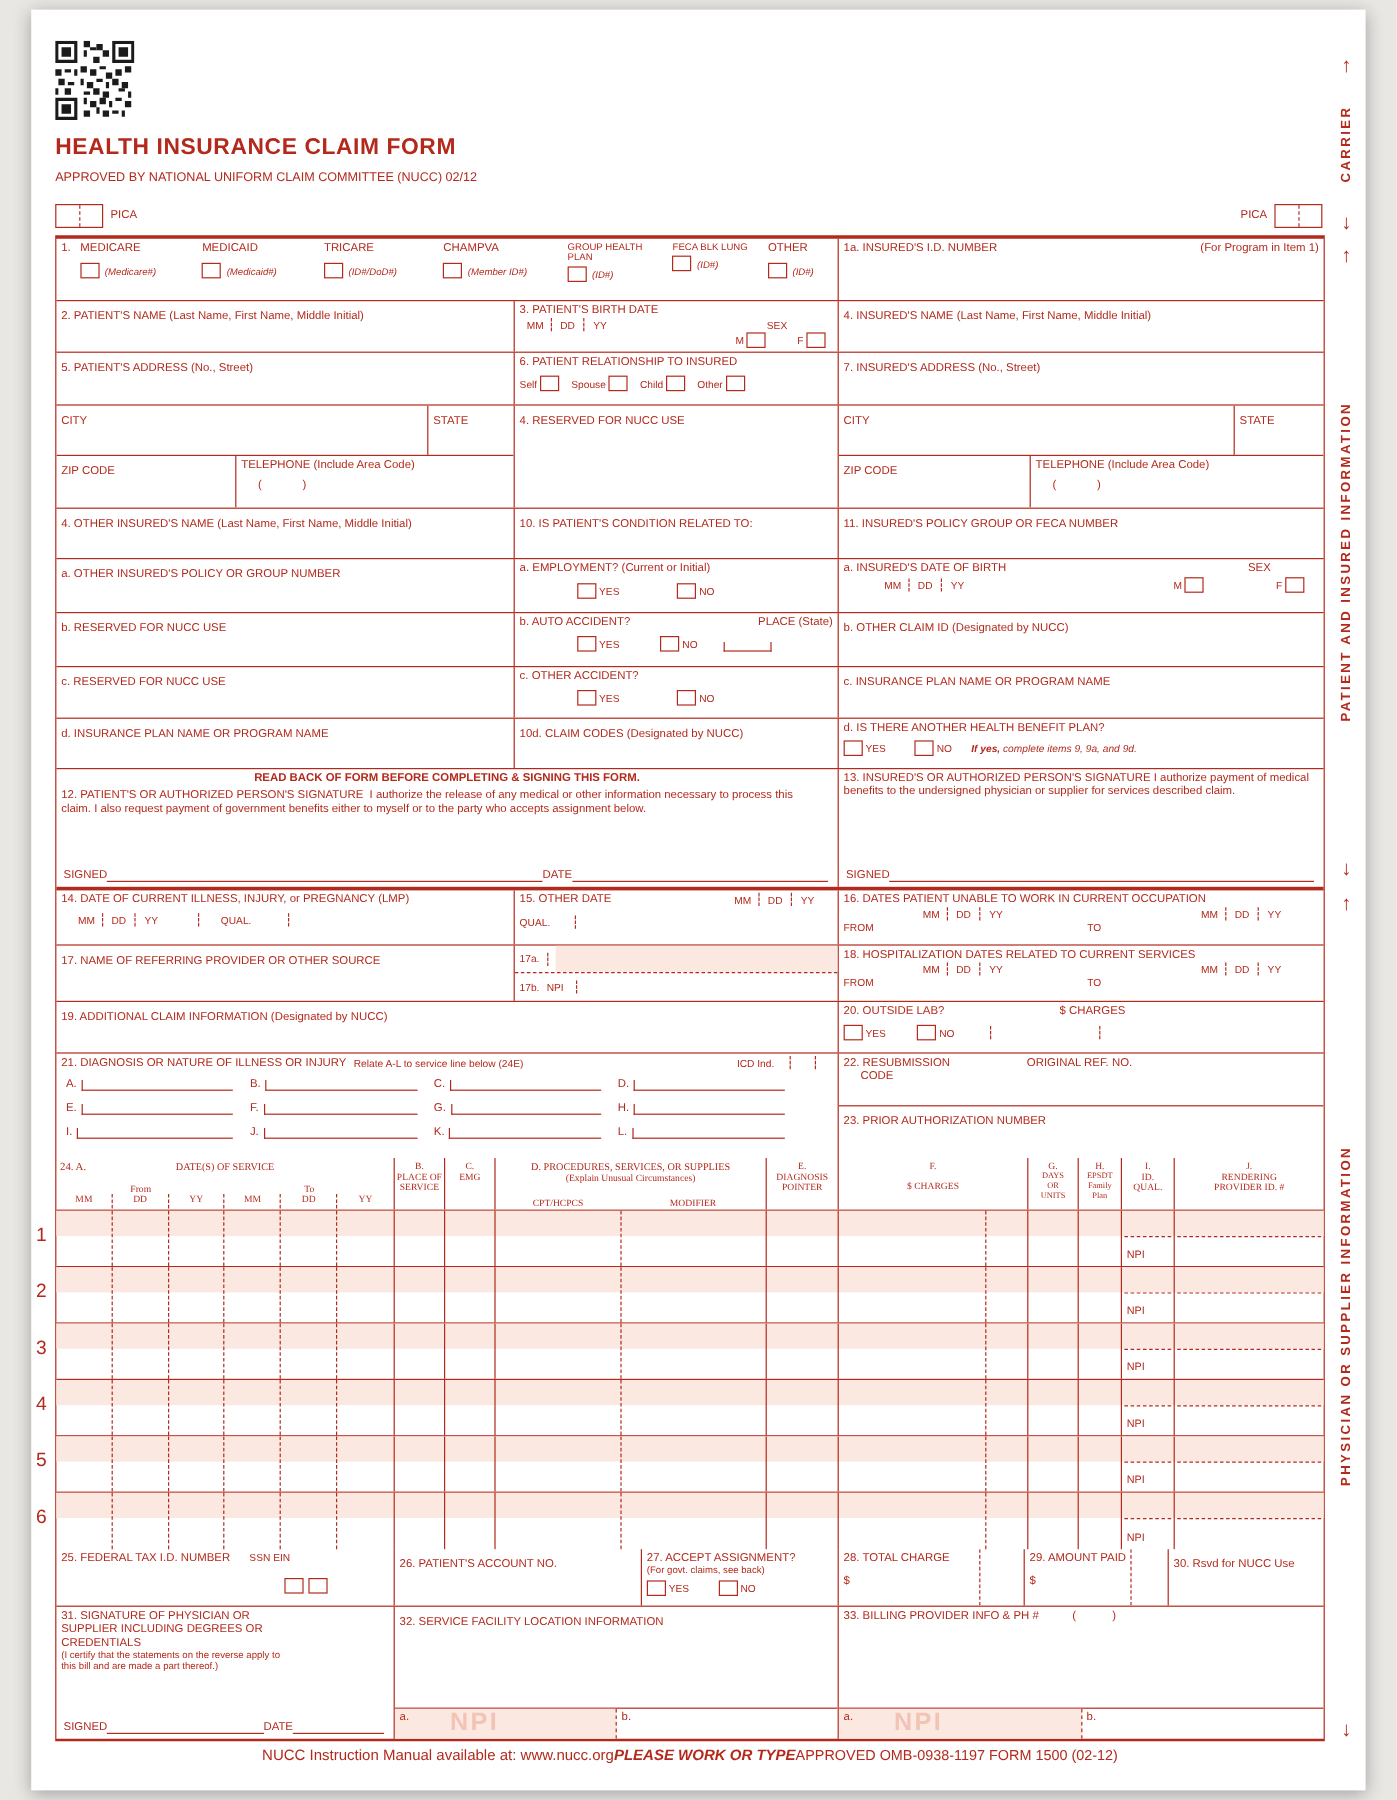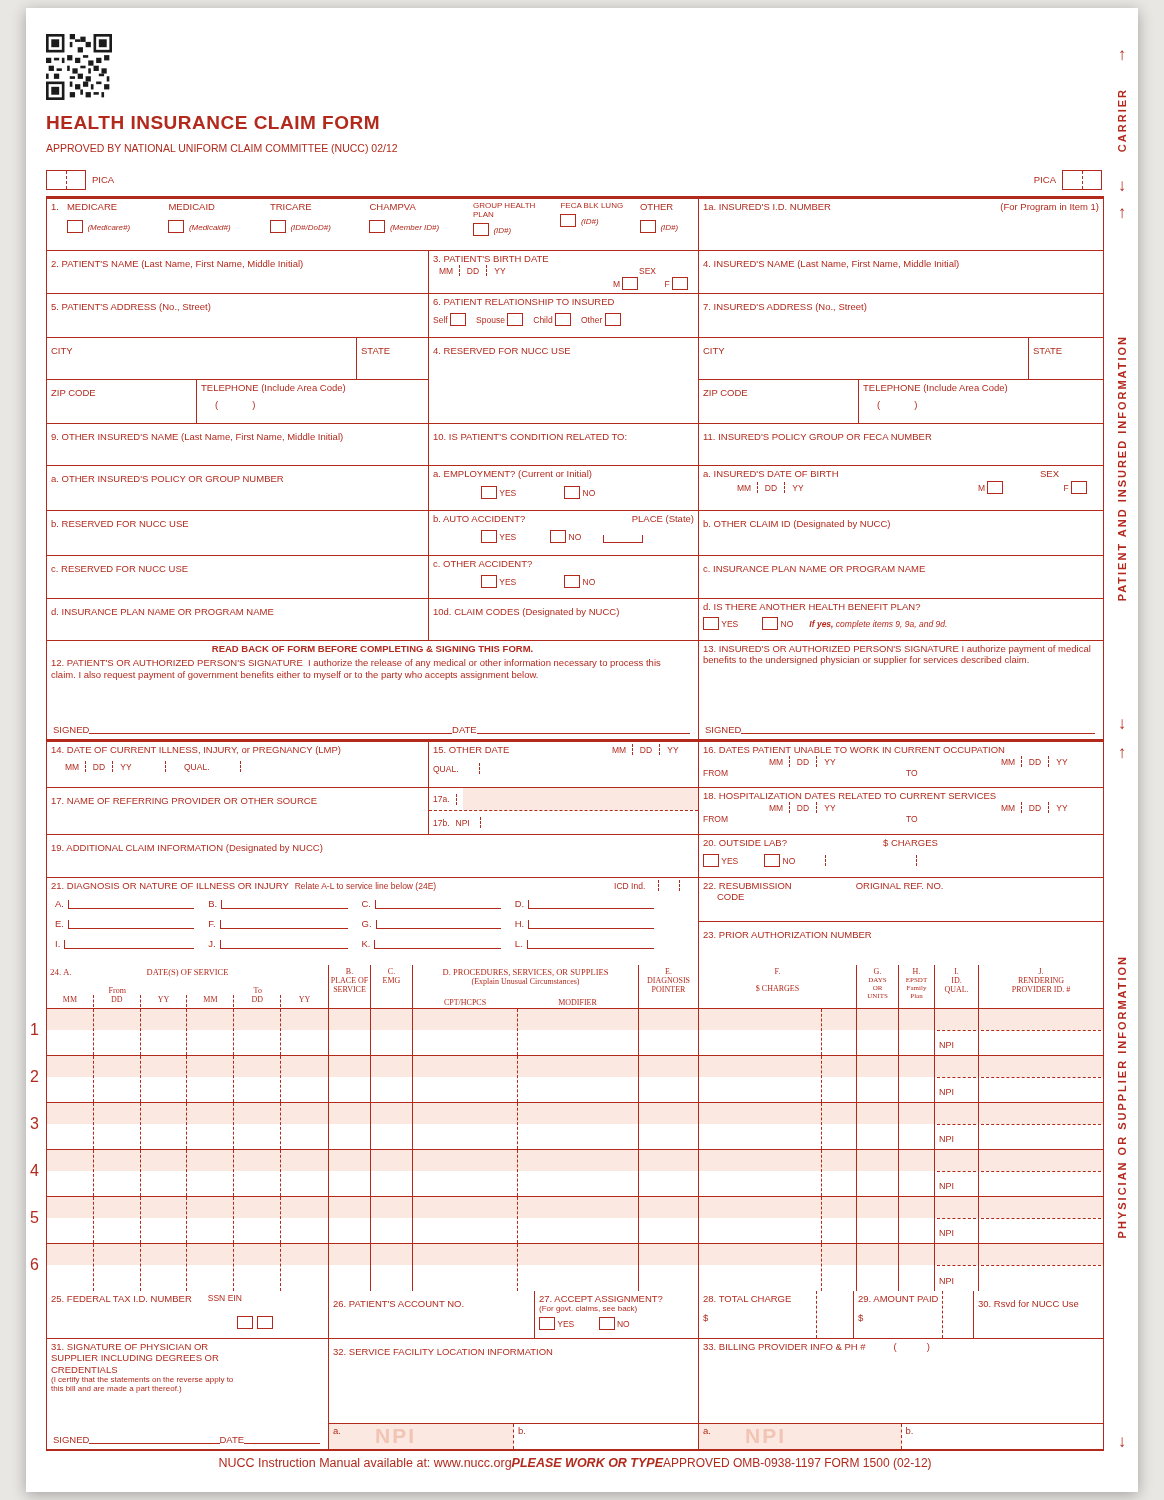--- a/index.html
+++ b/index.html
@@ -50,21 +50,21 @@
   .cb { display:inline-block; width:16px; height:13px; border:1px solid var(--red); background:#fff; vertical-align:-3px; }
   .dtick { display:inline-block; width:0; height:11px; border-left:1px dashed var(--red); vertical-align:-2px; }
   .dgrp { display:inline-flex; align-items:center; font-size:8.5px; }
   .dgrp span { width:26px; text-align:center; }
 
   .half { display:flex; border-bottom:1px solid var(--red); }
   .half:last-child { border-bottom:none; }
   .hcell { flex:none; border-right:1px solid var(--red); padding:2px 4px; position:relative; }
   .hcell:last-child { border-right:none; }
 
-  .sigrow { position:absolute; left:6px; right:8px; bottom:4px; display:flex; align-items:flex-start; gap:0; font-size:9.5px; }
+  .sigrow { position:absolute; left:6px; right:8px; bottom:4px; display:flex; align-items:center; gap:0; font-size:9.5px; }
   .sl { border-bottom:1px solid var(--red); height:10px; }
 
   .pinkfill { background:var(--pink); }
 
   .dxgrid { display:grid; grid-template-columns:repeat(4,1fr); gap:9px 14px; margin:7px 40px 0 4px; }
   .dxi { display:flex; align-items:flex-end; font-size:9.5px; }
   .dxl { flex:1; border-bottom:1px solid var(--red); border-left:1px solid var(--red); height:9px; margin-left:4px; }
 
   
   .thead { display:flex; height:44px; border-bottom:1px solid var(--red); font-size:8px; text-align:center; }
@@ -327,21 +327,21 @@
               <div class="hcell w160"><span class="lb">ZIP CODE</span></div>
               <div class="hcell" style="flex:1">
                 <div class="lb">TELEPHONE (Include Area Code)</div>
                 <div class="lb" style="margin-top:6px;margin-left:14px"><span>(</span><span style="display:inline-block;width:34px"></span><span>)</span></div>
               </div>
             </div>
           </div>
         </div>
 
         <div class="fr h42">
-          <div class="cl w382"><span class="lb">9. OTHER INSURED'S NAME (Last Name, First Name, Middle Initial)</span></div>
+          <div class="cl w382"><span class="lb">4. OTHER INSURED'S NAME (Last Name, First Name, Middle Initial)</span></div>
           <div class="cl w270"><span class="lb">10. IS PATIENT'S CONDITION RELATED TO:</span></div>
           <div class="cl w404"><span class="lb">11. INSURED'S POLICY GROUP OR FECA NUMBER</span></div>
         </div>
 
         <div class="fr h45">
           <div class="cl w382"><span class="lb">a. OTHER INSURED'S POLICY OR GROUP NUMBER</span></div>
           <div class="cl w270">
             <div class="lb">a. EMPLOYMENT? (Current or Initial)</div>
             <div class="small" style="margin-top:7px;display:flex;gap:48px;margin-left:48px">
               <span><span class="cb"></span> <span>YES</span></span>

